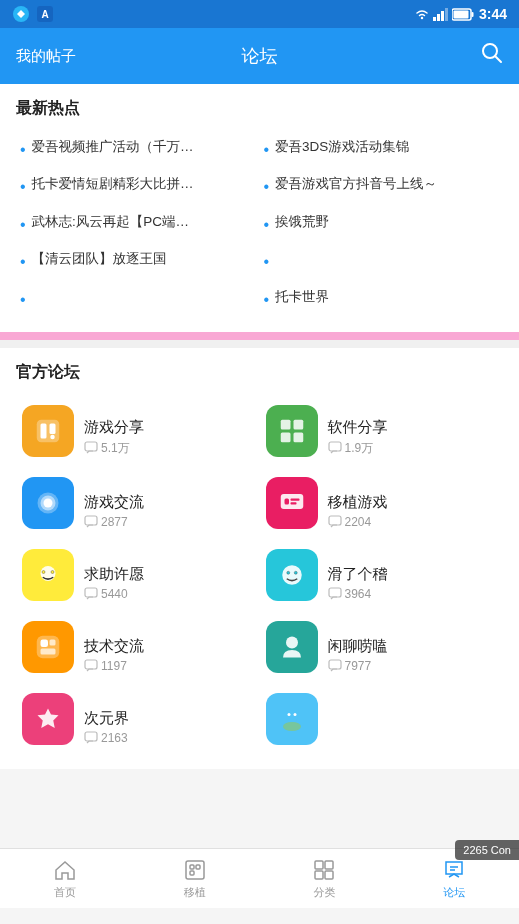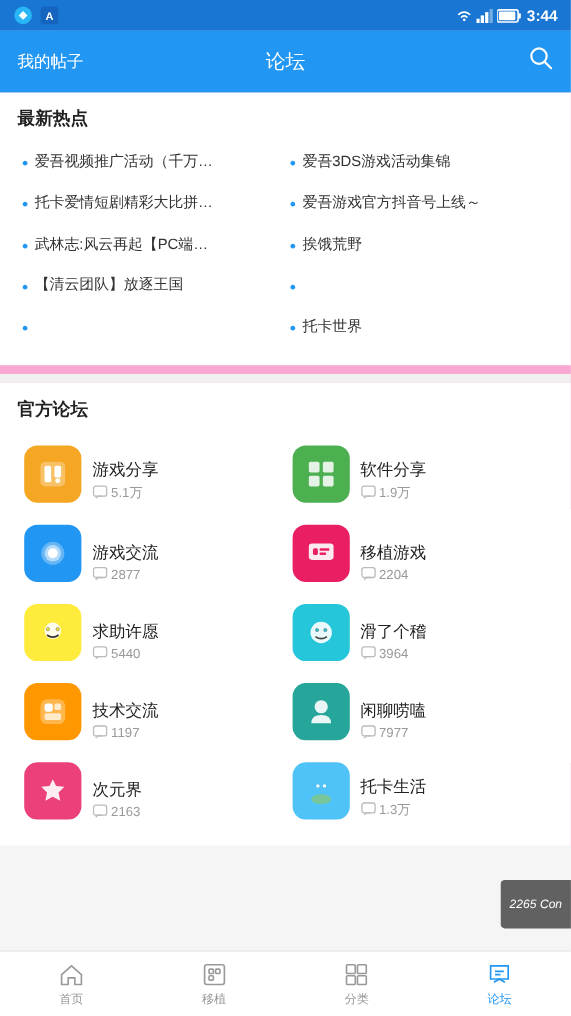--- a/index.html
+++ b/index.html
@@ -140,21 +140,21 @@
       color: #999;
       margin-top: 3px;
       display: flex;
       align-items: center;
       gap: 3px;
     }
 
     
     .bottom-nav {
       position: fixed;
-      bottom: 0;
+      bottom: 16px;
       left: 0;
       width: 519px;
       height: 60px;
       background: white;
       border-top: 1px solid #e0e0e0;
       display: flex;
       align-items: center;
       justify-content: space-around;
     }
     .nav-item {
@@ -452,30 +452,20 @@
   </div>
         <div class="forum-item">
     <div class="forum-icon" style="background:#4FC3F7">
       <svg viewBox="0 0 40 40" width="30" height="30">
               <circle cx="20" cy="16" r="8" fill="#4FC3F7" opacity="0.8"></circle>
               <ellipse cx="20" cy="30" rx="12" ry="6" fill="#81C784" opacity="0.8"></ellipse>
               <circle cx="16" cy="14" r="2" fill="white"></circle>
               <circle cx="24" cy="14" r="2" fill="white"></circle>
             </svg>
     </div>
-    <div class="forum-info">
-      <div class="forum-name">托卡生活</div>
-      <div class="forum-count">
-        <svg width="14" height="14" viewBox="0 0 14 14">
-          <rect x="1" y="1" width="12" height="9" rx="2" stroke="#bbb" stroke-width="1.2" fill="none"></rect>
-          <path d="M3 12 L5 10 L9 10" stroke="#bbb" stroke-width="1.2" fill="none"></path>
-        </svg>
-        1.3万
-      </div>
-    </div>
   </div>
       </div>
   </div>
 
 </div>
 
 <div class="bottom-nav">
   <div class="nav-item">
     <svg width="24" height="24" viewBox="0 0 24 24">
       <path d="M3 12 L12 4 L21 12 L21 21 L15 21 L15 15 L9 15 L9 21 L3 21 Z" stroke="#999" stroke-width="1.5" fill="none"></path>
@@ -504,15 +494,15 @@
     <svg width="24" height="24" viewBox="0 0 24 24">
       <path d="M4 4 L20 4 L20 16 L4 16 Z" rx="2" stroke="#2196F3" stroke-width="1.5" fill="none"></path>
       <path d="M7 19 L12 16 L17 19" stroke="#2196F3" stroke-width="1.5" fill="none"></path>
       <line x1="8" y1="9" x2="16" y2="9" stroke="#2196F3" stroke-width="1.5"></line>
       <line x1="8" y1="12" x2="13" y2="12" stroke="#2196F3" stroke-width="1.5"></line>
     </svg>
     <span class="nav-label" style="color:#2196F3">论坛</span>
   </div>
 </div>
 
-<div style="position:fixed;bottom:80px;right:0;background:rgba(34,34,34,0.7);color:white;font-size:11px;padding:16px 8px;border-radius:4px 0 0 4px;font-style:italic;">
+<div style="position:fixed;bottom:64px;right:0;background:rgba(34,34,34,0.7);color:white;font-size:11px;padding:4px 8px;border-radius:4px 0 0 4px;">
   <span>2265 Con</span>
 </div>
 
 </body></html>

